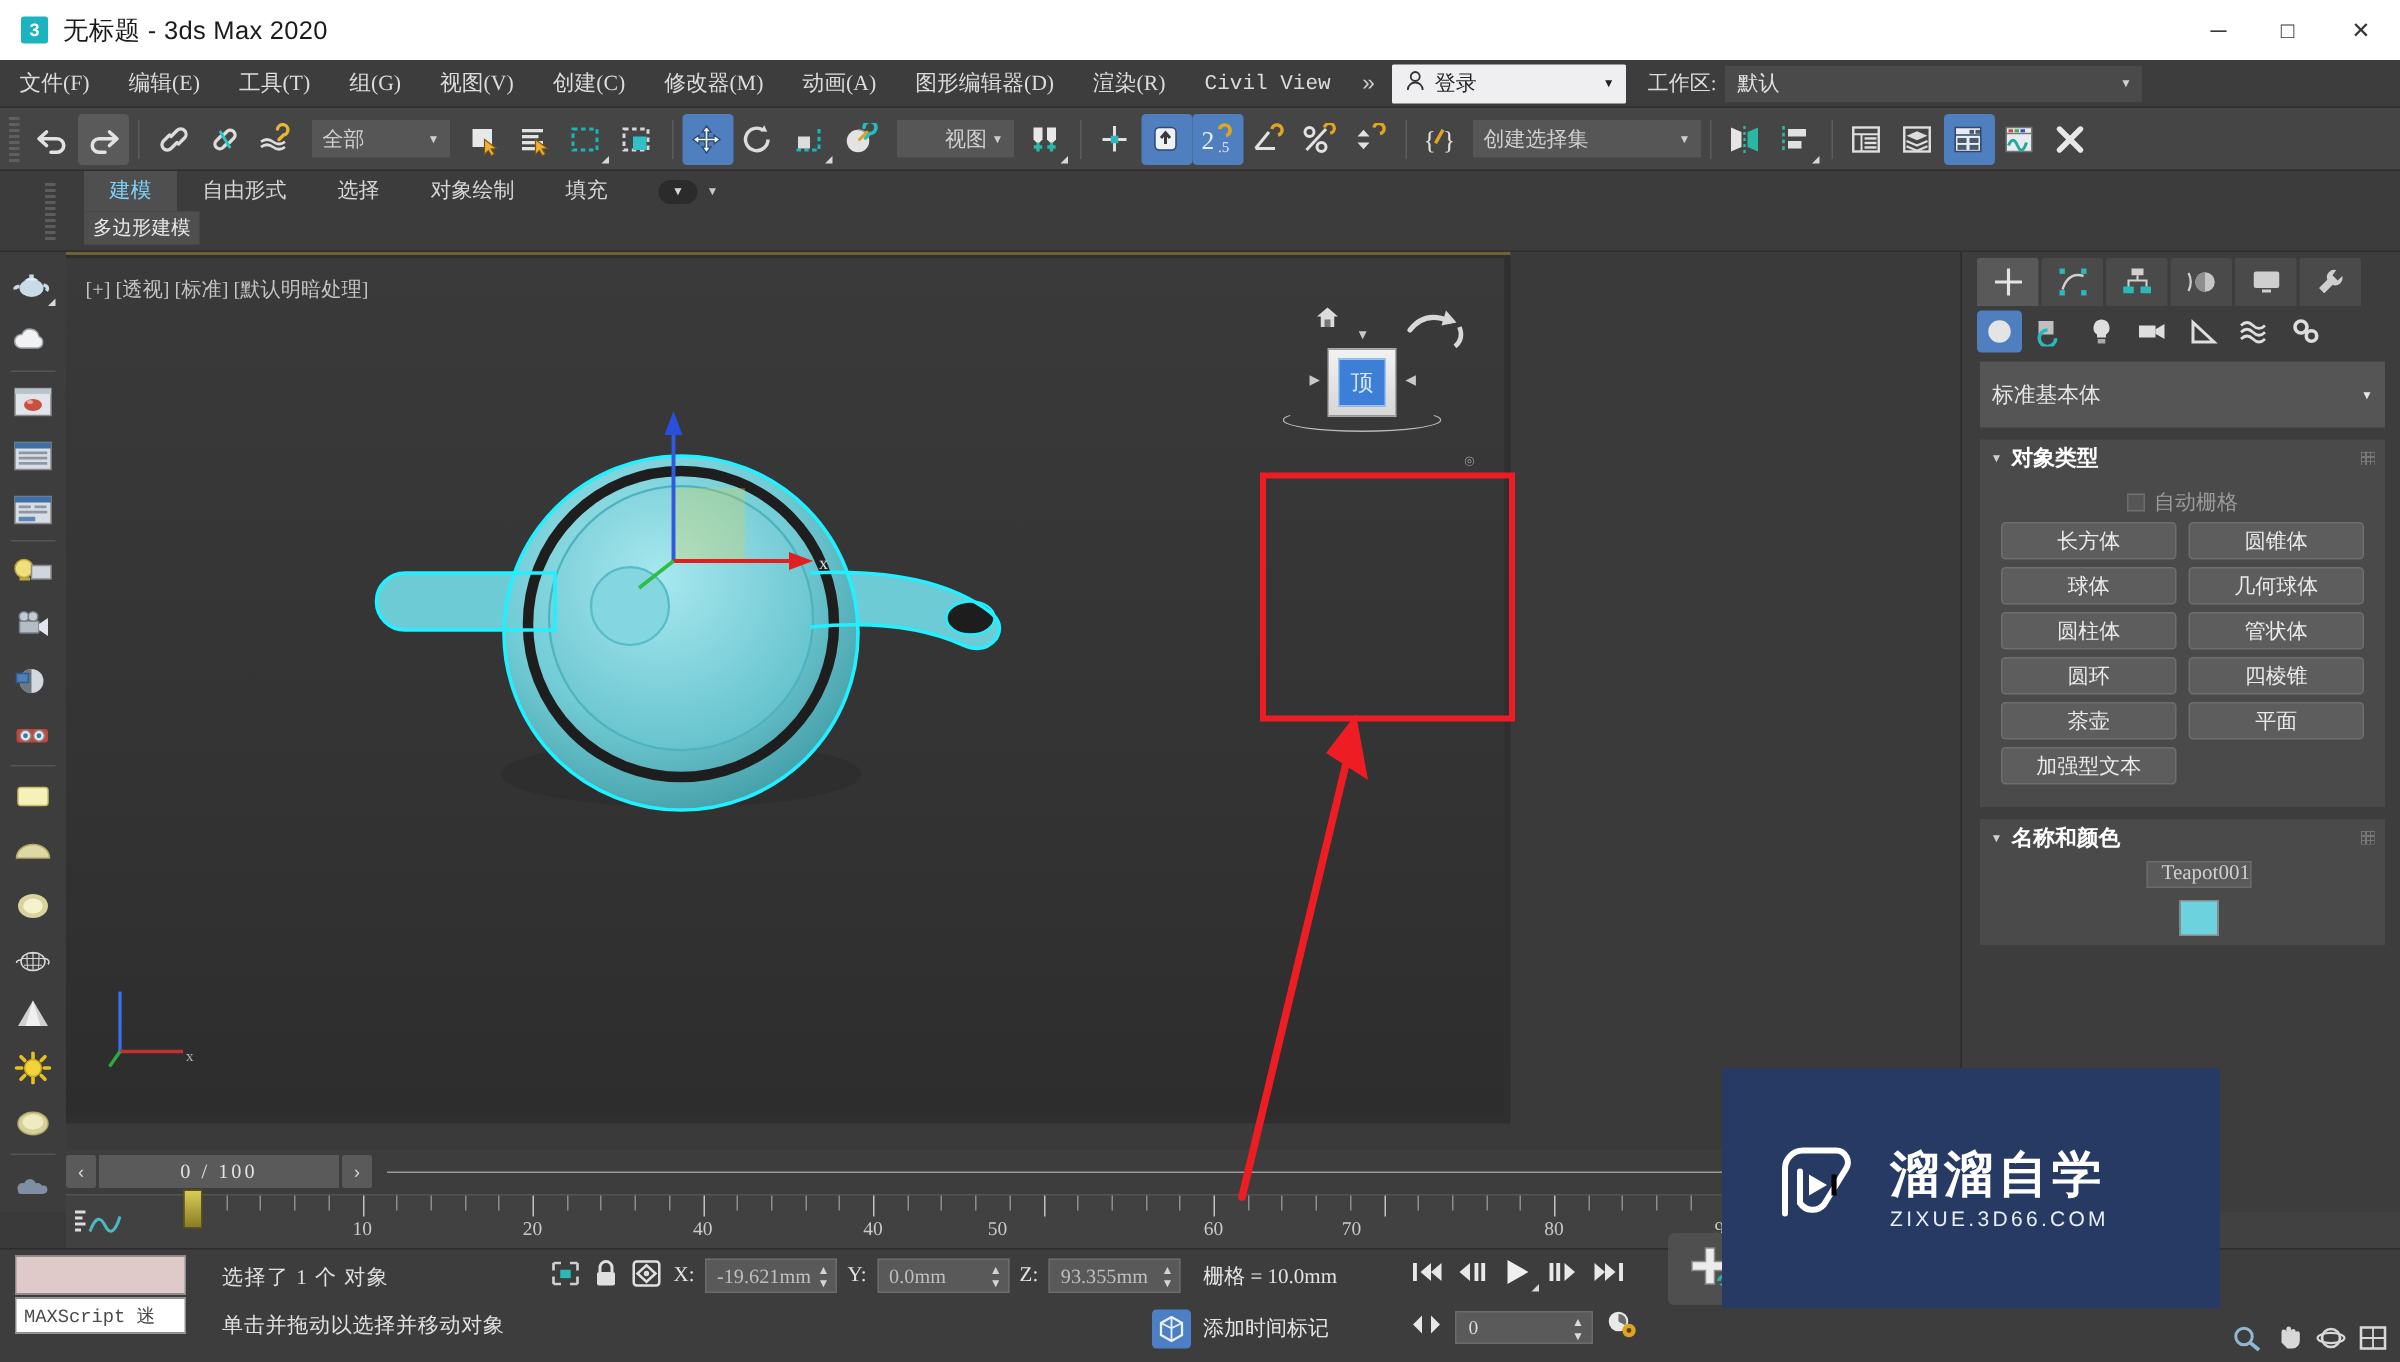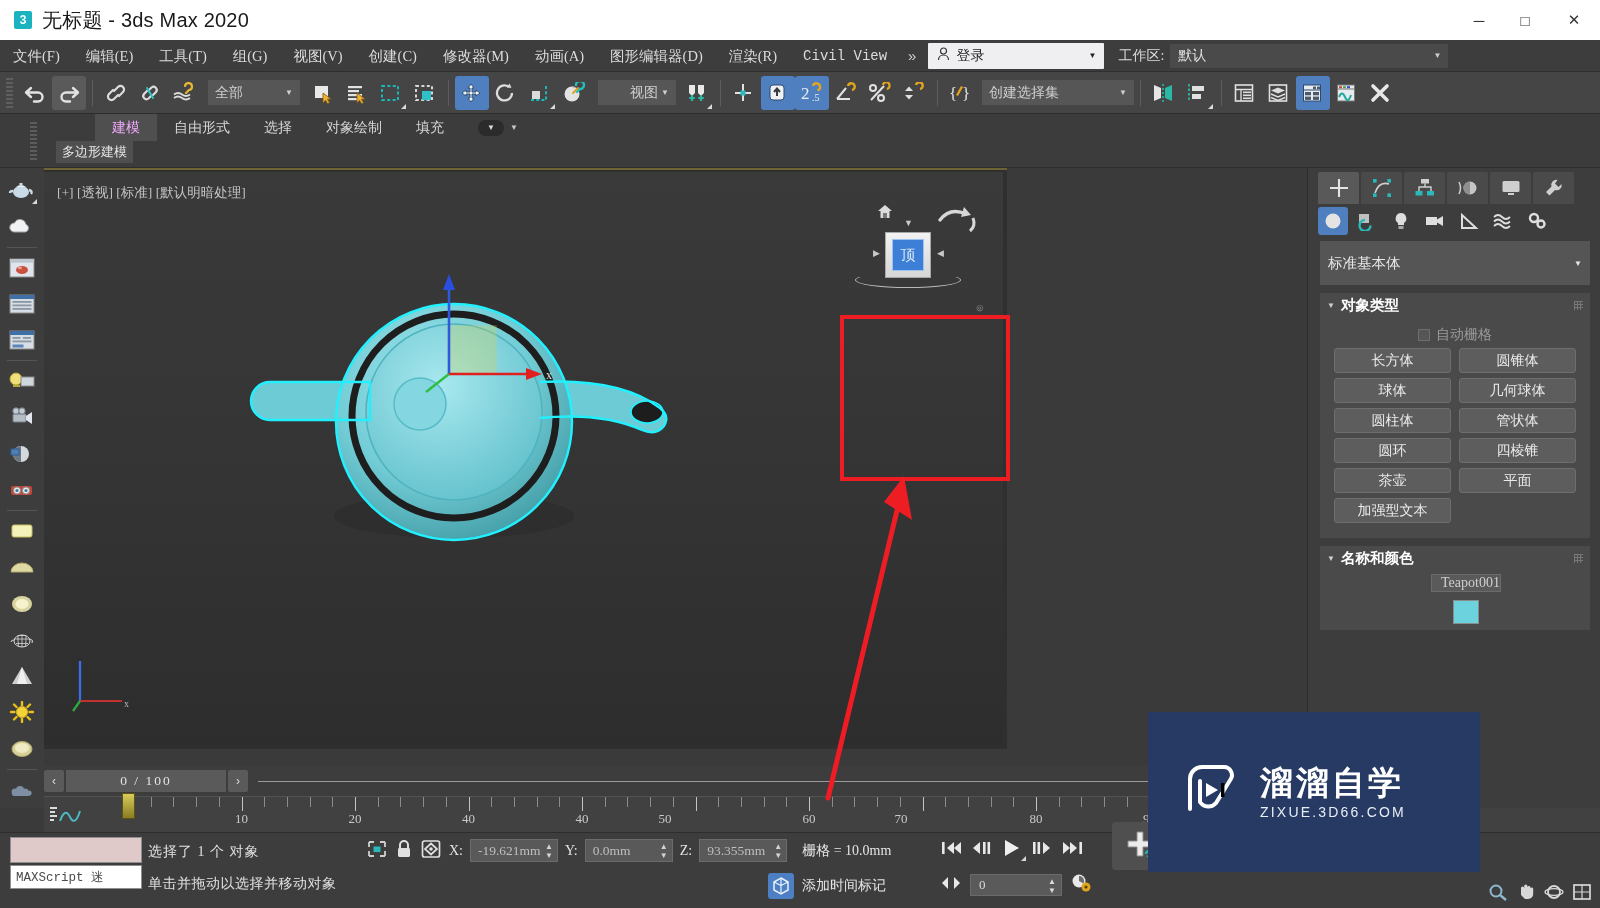--- a/index.html
+++ b/index.html
@@ -9,33 +9,33 @@
     background:#3a3a3a; color:#d4d4d4; font-size:13px;
     -webkit-font-smoothing: antialiased;
   }
   #app { position:relative; width:1600px; height:908px; }
 
   
   .titlebar { height:40px; background:#ffffff; display:flex; align-items:center; position:relative; }
   .tb-icon { width:18px; height:18px; margin-left:14px; background:#1ab3bf; color:#fff;
              font-size:12px; font-weight:bold; display:flex; align-items:center;
              justify-content:center; border-radius:2px; }
-  .tb-title { margin-left:10px; color:#1a1a1a; font-size:20px; letter-spacing:0.2px; }
+  .tb-title { margin-left:10px; color:#1a1a1a; font-size:17px; letter-spacing:0.2px; }
   .tb-btns { position:absolute; right:0; top:0; height:40px; display:flex; }
   .tb-btn { width:46px; height:40px; display:flex; align-items:center; justify-content:center;
             color:#333; font-size:15px; }
   .tb-btn.close { width:52px; }
 
   
   .menubar { height:32px; background:#3d3d3d; display:flex; align-items:center;
              border-bottom:1px solid #2e2e2e; position:relative; }
   .menu-item { padding:0 13px; height:32px; line-height:32px; color:#dcdcdc; font-size:14.5px;
                font-family:"Liberation Serif","DejaVu Serif",serif; white-space:nowrap; }
   .menu-chevron { color:#cfcfcf; font-size:15px; padding:0 8px; }
-  .login-box { background:#efeff1; color:#222; height:26px; width:176px; display:flex;
+  .login-box { background:#efeff1; color:#222; height:26px; width:156px; display:flex;
                align-items:center; border-radius:1px; margin-left:4px; position:relative; }
   .login-box .glyph { margin:0 6px 0 9px; font-size:13px; }
   .login-box .lbl { font-size:14px; font-family:"Liberation Serif",serif; }
   .login-box .arr { position:absolute; right:8px; font-size:8px; }
   .ws-label { margin-left:14px; font-size:14px; font-family:"Liberation Serif",serif; color:#dcdcdc;}
   .ws-sel { background:#4a4a4a; height:24px; width:278px; margin-left:6px; display:flex;
             align-items:center; padding:0 8px; position:relative; font-size:14px;
             font-family:"Liberation Serif",serif; color:#e2e2e2; }
   .ws-sel .arr { position:absolute; right:7px; font-size:8px; color:#cfcfcf; }
 
@@ -57,21 +57,21 @@
   .tcombo .arr { position:absolute; right:7px; font-size:8px; }
   .corner { position:absolute; right:2px; bottom:1px; width:0; height:0;
             border-left:5px solid transparent; border-bottom:5px solid #d9d9d9; }
 
   
   .ribbon { height:54px; background:#3c3c3c; position:relative;
             border-bottom:1px solid #2d2d2d; }
   .rib-tabs { display:flex; height:27px; padding-left:56px; }
   .rib-tab { padding:0 17px; height:27px; line-height:27px; font-size:14px; color:#d6d6d6;
              font-family:"Liberation Serif",serif;}
-  .rib-tab.active { background:#4f4f4f; color:#f0abfc;margin-left:39px; }
+  .rib-tab.active { background:#4f4f4f; color:#7dd3fc; }
   .rib-sub { position:absolute; top:27px; left:56px; height:23px; }
   .rib-panel { display:inline-block; background:#4f4f4f; color:#e8e8e8; font-size:13px;
                padding:2px 6px; font-family:"Liberation Serif",serif;}
   .rib-pill { width:26px; height:16px; background:#2b2b2b; border-radius:8px; display:inline-flex;
               align-items:center; justify-content:center; color:#d9d9d9; font-size:8px; }
 
   
   .bodyrow { position:absolute; top:168px; left:0; right:0; bottom:0; }
   .leftbar { position:absolute; left:0; top:0; width:44px; bottom:100px; background:#3d3d3d;
              display:flex; flex-direction:column; align-items:center; padding-top:4px; }
@@ -164,21 +164,21 @@
   .objbtn.half { flex:0 0 calc(50% - 4px); }
   .namerow { display:flex; align-items:center; gap:8px; padding:4px 0 6px 22px;flex-direction:column; }
   .namefield { flex:1; height:24px; background:#5a5a5a; border:1px solid #6b6b6b; color:#cfcfcf;
                display:flex; align-items:center; padding-left:9px; font-size:14px;
                font-family:"Liberation Serif",serif; }
   .swatch { width:26px; height:24px; border:1px solid #8a8a8a; }
 
   
   .statusbar { position:absolute; left:0; right:0; bottom:0; height:76px; background:#3d3d3d;
                border-top:1px solid #2d2d2d; }
-  .maxscript { position:absolute; left:10px; top:4px; width:132px; }
+  .maxscript { position:absolute; left:10px; top:4px; width:114px; }
   .ms-top { height:26px; background:#e0c9c9; border:1px solid #8e8e8e; }
   .ms-bot { height:24px; background:#ffffff; color:#4a4a4a; font-size:12.5px;
             font-family:"Liberation Mono","DejaVu Sans Mono",monospace;
             display:flex; align-items:center; padding-left:5px; margin-top:2px;
             border:1px solid #8e8e8e; }
   .prompt1 { position:absolute; left:148px; top:10px; font-size:14px; color:#e0e0e0;
              font-family:"Liberation Serif",serif; letter-spacing:1px;}
   .prompt2 { position:absolute; left:148px; top:42px; font-size:14px; color:#e0e0e0;
              font-family:"Liberation Serif",serif; letter-spacing:.5px;}
   .coordrow { position:absolute; left:366px; top:6px; display:flex; align-items:center; gap:7px; }

